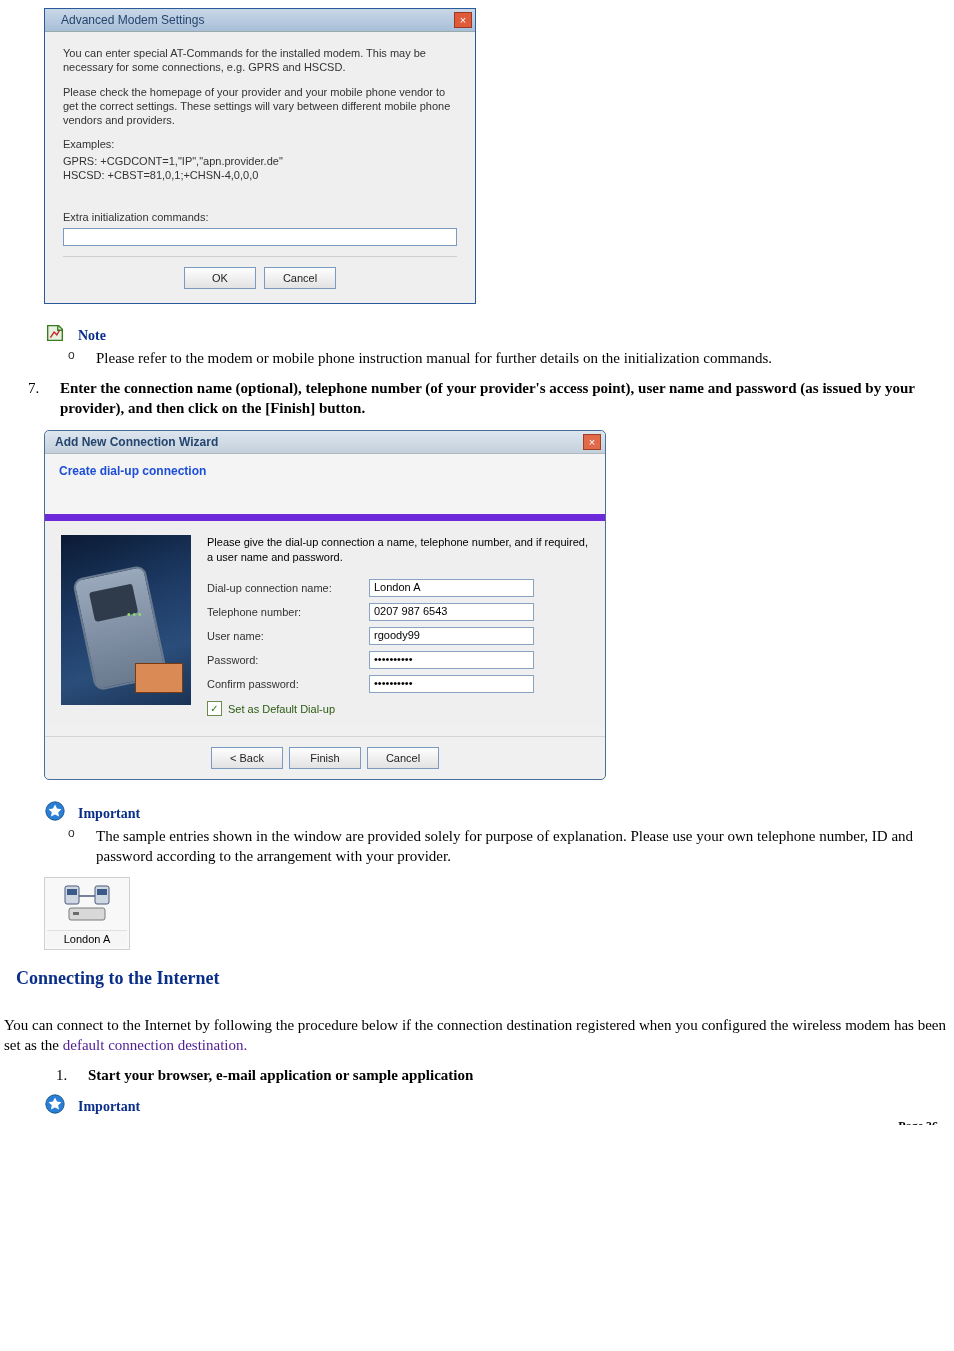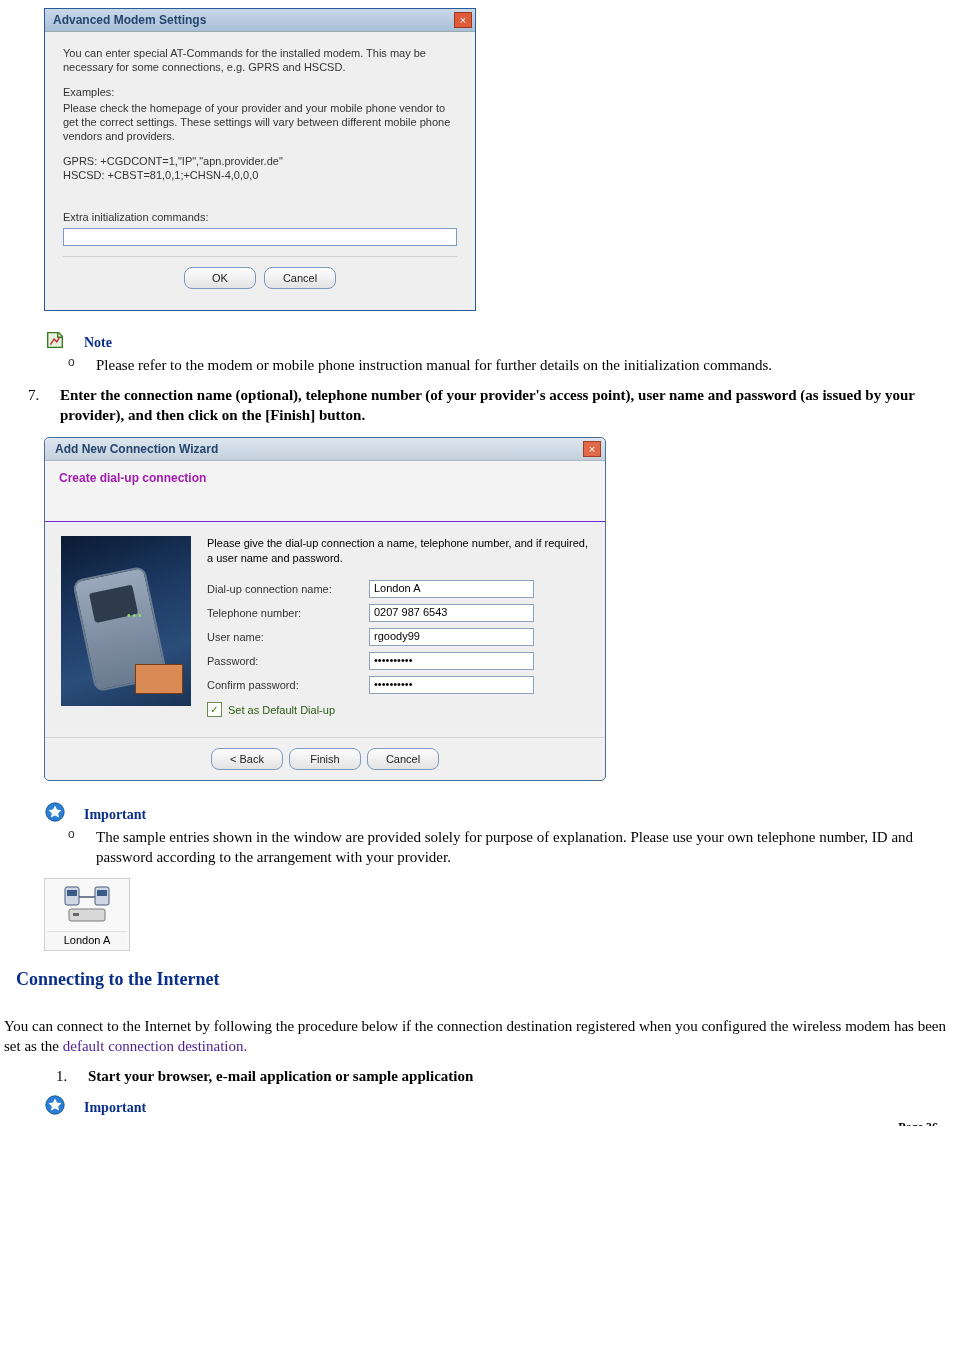--- a/index.html
+++ b/index.html
@@ -28,74 +28,75 @@
   .dialog .titlebar {
     display: flex;
     justify-content: space-between;
     align-items: center;
     background: linear-gradient(#c9d8e8, #a8bed8);
     border-bottom: 1px solid #9aa;
     height: 22px;
     padding: 0 3px 0 8px;
   }
   .dialog .titlebar .title {
-    font-weight: bold;
+    font-weight: normal;
     color: #25456e;
     font-size: 12px;
+    margin-left: 8px;
   }
   .close-btn {
     width: 16px; height: 14px;
     background: #e05a3a;
     border: 1px solid #9b3a22;
     display: flex;
     align-items: center;
     justify-content: center;
     color: #fff;
     font-size: 11px;
     line-height: 10px;
     cursor: pointer;
   }
   .dialog .body {
-    padding: 14px 18px 17px 18px;
+    padding: 14px 18px 10px 18px;
     background: #efefef;
   }
   .dialog p { margin: 0 0 10px 0; line-height: 1.3; }
   .dialog .text-input {
     width: 100%;
     height: 18px;
     border: 1px solid #7a9ac0;
     background: #fff;
     box-sizing: border-box;
     padding: 1px 3px;
   }
   .btn-xp {
     min-width: 72px;
     height: 22px;
     background: linear-gradient(#fefefe, #e2e2e2);
     border: 1px solid #7a9ac0;
-    border-radius: 8px;
+    border-radius: 0;
     font-family: Tahoma, Arial, sans-serif;
     font-size: 11px;
     color: #222;
     cursor: pointer;
   }
   .btn-row {
     display: flex;
     justify-content: center;
     gap: 8px;
     padding: 10px 0 4px 0;
     border-top: 1px solid #d0d0d0;
     margin-top: 10px;
   }
 
   
   .callout {
     display: flex;
     align-items: flex-end;
-    gap: 18px;
+    gap: 12px;
     margin: 14px 0 4px 40px;
   }
   .callout .label {
     font-weight: bold;
     font-size: 14px;
   }
   .note-label { color: #0a2f8a; }
   .important-label { color: #0a2f8a; }
 
   .icon-svg { width: 22px; height: 22px; flex: 0 0 auto; }
@@ -152,24 +153,24 @@
     border-top-right-radius: 5px;
   }
   .wizard .titlebar .title {
     font-weight: bold;
     color: #25456e;
     font-size: 12px;
   }
   .wizard .subhead {
     padding: 10px 14px 36px 14px;
     background: #f4f4f4;
-    border-bottom: 1px solid #6d28d9;
+    border-bottom: 7px solid #6d28d9;
     font-weight: bold;
     font-size: 12px;
-    color: #a21caf;
+    color: #1d4ed8;
   }
   .wizard .content {
     display: flex;
     padding: 14px 16px 10px 16px;
     gap: 16px;
     background: #efefef;
   }
   .wiz-illustration {
     width: 130px;
     height: 170px;
@@ -299,22 +300,22 @@
 
 <div class="page">
 
   <div class="dialog" style="width:430px">
     <div class="titlebar">
       <span class="title">Advanced Modem Settings</span>
       <div class="close-btn">×</div>
     </div>
     <div class="body">
       <p>You can enter special AT-Commands for the installed modem. This may be necessary for some connections, e.g. GPRS and HSCSD.</p>
+      <p>Please check the homepage of your provider and your mobile phone vendor to get the correct settings. These settings will vary between different mobile phone vendors and providers.</p>
       <p style="margin-bottom:2px">Examples:</p>
-      <p>Please check the homepage of your provider and your mobile phone vendor to get the correct settings. These settings will vary between different mobile phone vendors and providers.</p>
       <p style="margin:0">GPRS: +CGDCONT=1,"IP","apn.provider.de"</p>
       <p style="margin:0 0 28px 0">HSCSD: +CBST=81,0,1;+CHSN-4,0,0,0</p>
       <p style="margin-bottom:3px">Extra initialization commands:</p>
       <input class="text-input" value="" style="">
       <div class="btn-row">
         <button class="btn-xp">OK</button>
         <button class="btn-xp">Cancel</button>
       </div>
     </div>
   </div>

